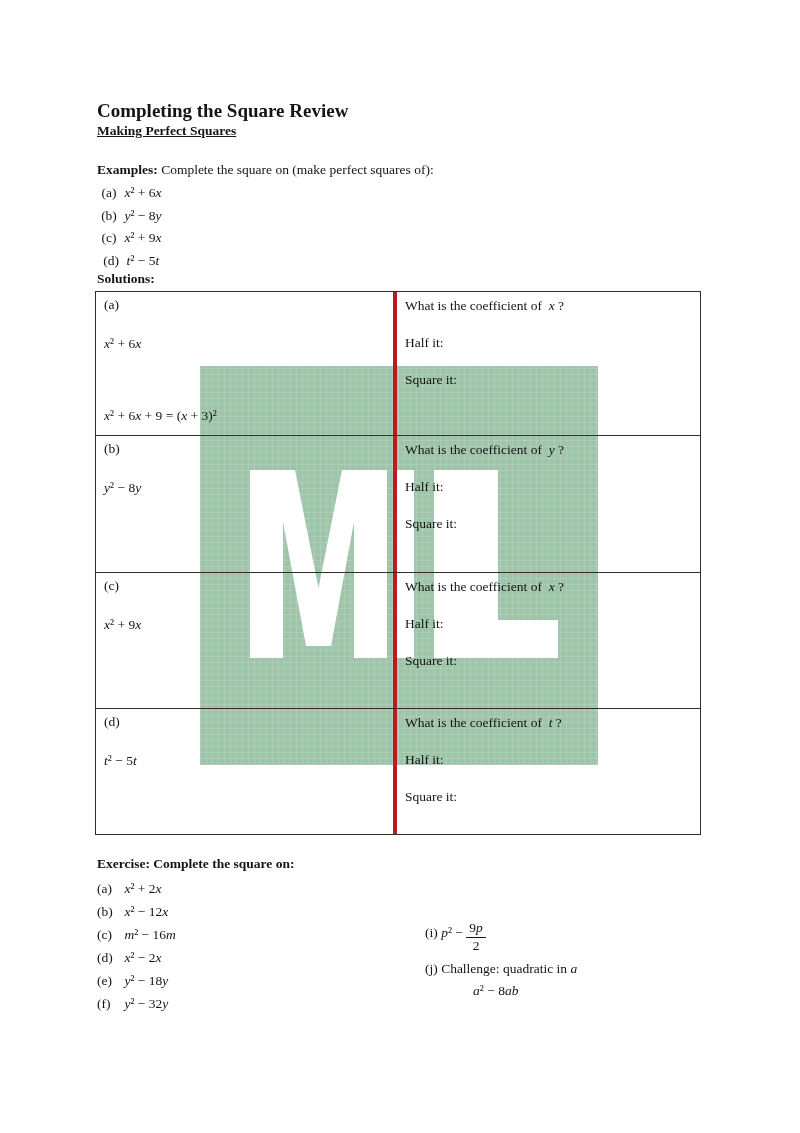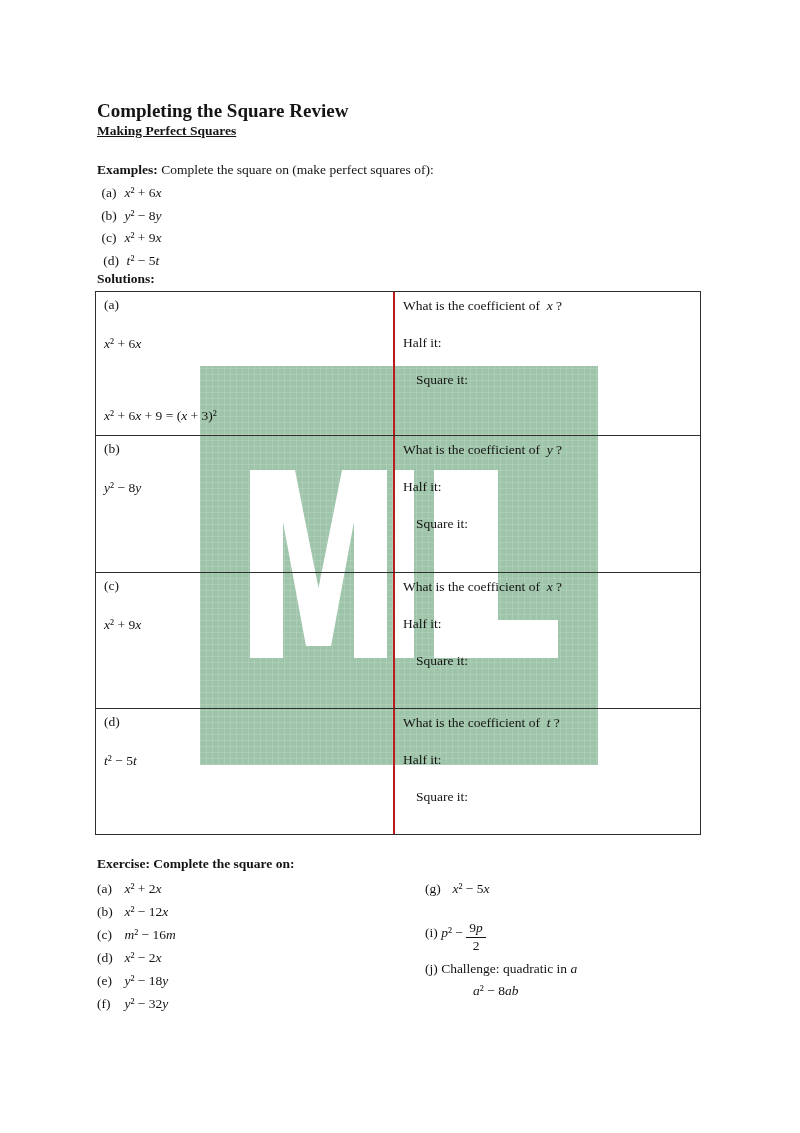--- a/index.html
+++ b/index.html
@@ -38,27 +38,27 @@
   #solutions-table{
     left:95px;top:291px;width:604px;height:542px;
     border:1px solid #2e2e2e;z-index:1;background:transparent;
   }
   .t-row{position:absolute;left:0;width:100%;}
   .t-row.r0{top:0;height:143px;border-bottom:1px solid #2e2e2e;}
   .t-row.r1{top:144px;height:136px;border-bottom:1px solid #2e2e2e;}
   .t-row.r2{top:281px;height:135px;border-bottom:1px solid #2e2e2e;}
   .t-row.r3{top:417px;height:125px;}
   .cell-l{position:absolute;left:0;top:0;width:297px;height:100%;}
-  .cell-r{position:absolute;left:297px;top:0;right:0;height:100%;border-left:2px solid #b91c1c;}
+  .cell-r{position:absolute;left:297px;top:0;right:0;height:100%;border-left:4px solid #b91c1c;}
   .cell-l .tag{position:absolute;left:8px;top:5px;}
   .cell-l .expr{position:absolute;left:8px;top:24px;margin-top:20px;}
   .cell-l .sol{position:absolute;left:8px;top:116px;}
   .cell-r .q1{position:absolute;left:8px;top:6px;white-space:nowrap;}
   .cell-r .q2{position:absolute;left:8px;top:43px;}
-  .cell-r .q3{position:absolute;left:21px;top:80px;}
+  .cell-r .q3{position:absolute;left:8px;top:80px;}
 
   
   #exercise-heading{left:97px;top:856px;font-weight:bold;}
   #exercise-left{left:97px;top:877px;}
   #exercise-right{left:425px;top:877px;width:300px;}
   .ex-item2{height:23px;line-height:23px;white-space:nowrap;}
   .ex-item2 .tag{display:inline-block;min-width:24px;}
   #item-i{position:absolute;left:0;top:44px;white-space:nowrap;}
   #item-j{position:absolute;left:0;top:84px;white-space:nowrap;}
   #item-j-expr{position:absolute;left:48px;top:106px;}
@@ -192,24 +192,20 @@
     <span class="tag">(e)</span>
     <span class="mathexp"><i>y</i>² − 18<i>y</i></span>
   </div>
   <div class="ex-item2">
     <span class="tag">(f)</span>
     <span class="mathexp"><i>y</i>² − 32<i>y</i></span>
   </div>
 </div>
 
 <div class="abs" id="exercise-right">
-  <div class="ex-item2">
-    <span class="tag">(g)</span>
-    <span class="mathexp"><i>x</i>² − 5<i>x</i></span>
-  </div>
 
   <div id="item-i">
     <span class="tag">(i)</span>
     <span class="mathexp"><i>p</i>² −</span>
     <span class="frac">
       <span class="num mathexp">9<i>p</i></span>
       <span class="den mathexp">2</span>
     </span>
   </div>
 

